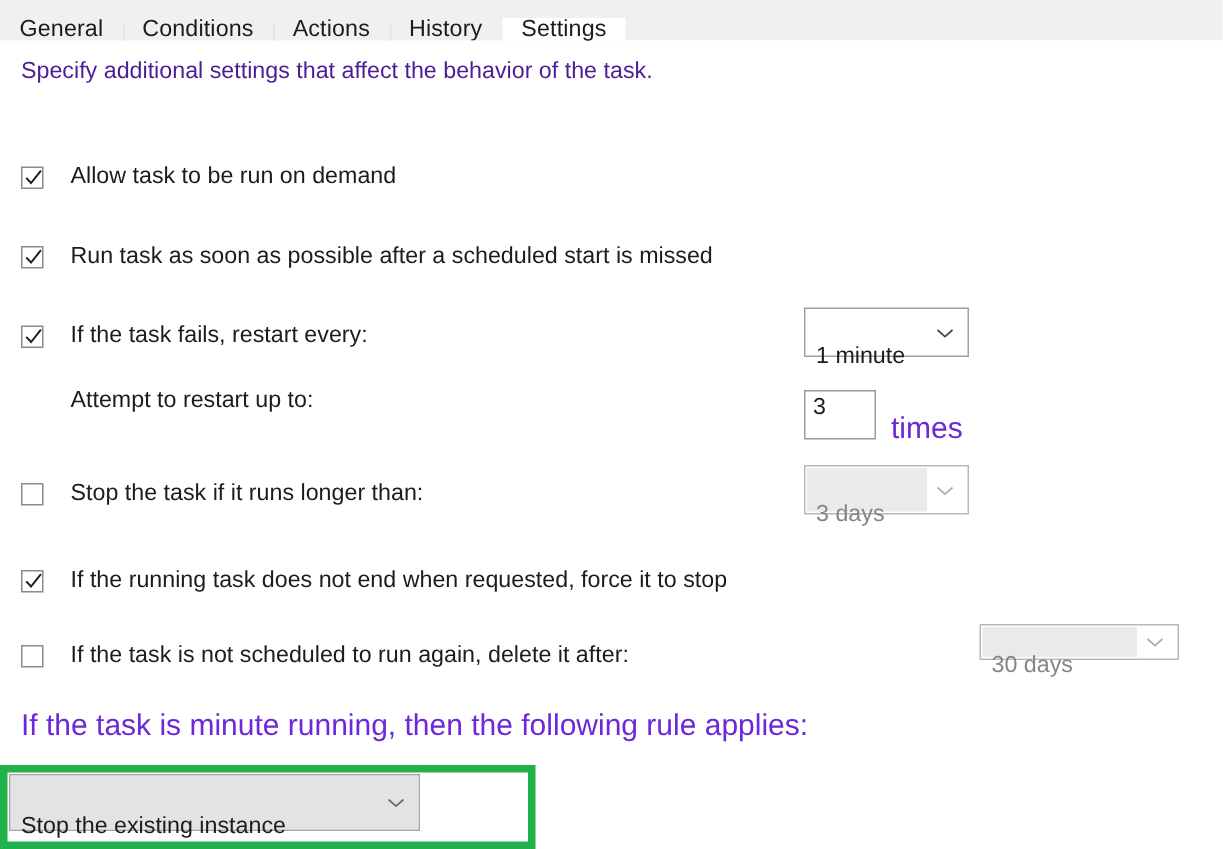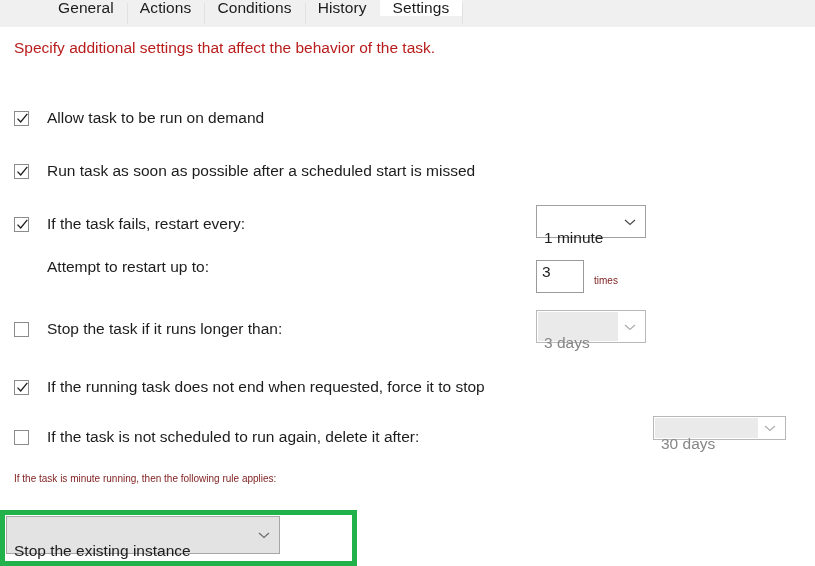--- a/index.html
+++ b/index.html
@@ -17,23 +17,22 @@
   }
 
   
   #tabstrip {
     position: absolute;
     left: 0; top: 0;
     width: 815px;
     height: 27px;
     background: #f0f0f0;
     display: flex;
-    align-items: flex-start;
-    box-sizing: border-box;
-    padding-left: 45px;
+    align-items: flex-end;
+    box-sizing: border-box;
   }
   .tab {
     position: relative;
     display: flex;
     align-items: center;
     justify-content: center;
     padding: 0 13px;
     font-size: 15.5px;
     color: #1b1b1b;
     background: #f0f0f0;
@@ -85,21 +84,21 @@
     left: 0; top: 28px;
     width: 815px;
     height: 538px;
     background: #ffffff;
   }
 
   .desc {
     position: absolute;
     left: 14px; top: 11px;
     font-size: 15.5px;
-    color: #b91c1c;
+    color: #4c1d95;
     white-space: nowrap;
   }
 
   .row {
     position: absolute;
     left: 0;
     width: 815px;
     height: 26px;
     display: flex;
     align-items: center;
@@ -127,22 +126,22 @@
     left: 47px;
     font-size: 15.5px;
     color: #1c1c1c;
     white-space: nowrap;
     line-height: 1;
   }
   .rowlabel.indent { left: 47px; }
 
   .plainlabel {
     position: absolute;
-    font-size: 10px;
-    color: #7f1d1d;
+    font-size: 20px;
+    color: #6d28d9;
     white-space: nowrap;
     line-height: 1;
   }
 
   
   .combo {
     position: absolute;
     box-sizing: border-box;
     border: 1px solid #a0a0a0;
     background: #ffffff;
@@ -211,24 +210,24 @@
   }
 </style>
 </head>
 <body>
 
 <div id="tabstrip">
   <div class="tab">
     <span>General</span>
   </div>
   <div class="tab">
+    <span>Conditions</span>
+  </div>
+  <div class="tab">
     <span>Actions</span>
-  </div>
-  <div class="tab">
-    <span>Conditions</span>
   </div>
   <div class="tab">
     <span>History</span>
   </div>
   <div class="tab selected">
     <span>Settings</span>
   </div>
   <div id="tabstrip-filler"></div>
 </div>
 <div id="tabstrip-bottomline"></div>

